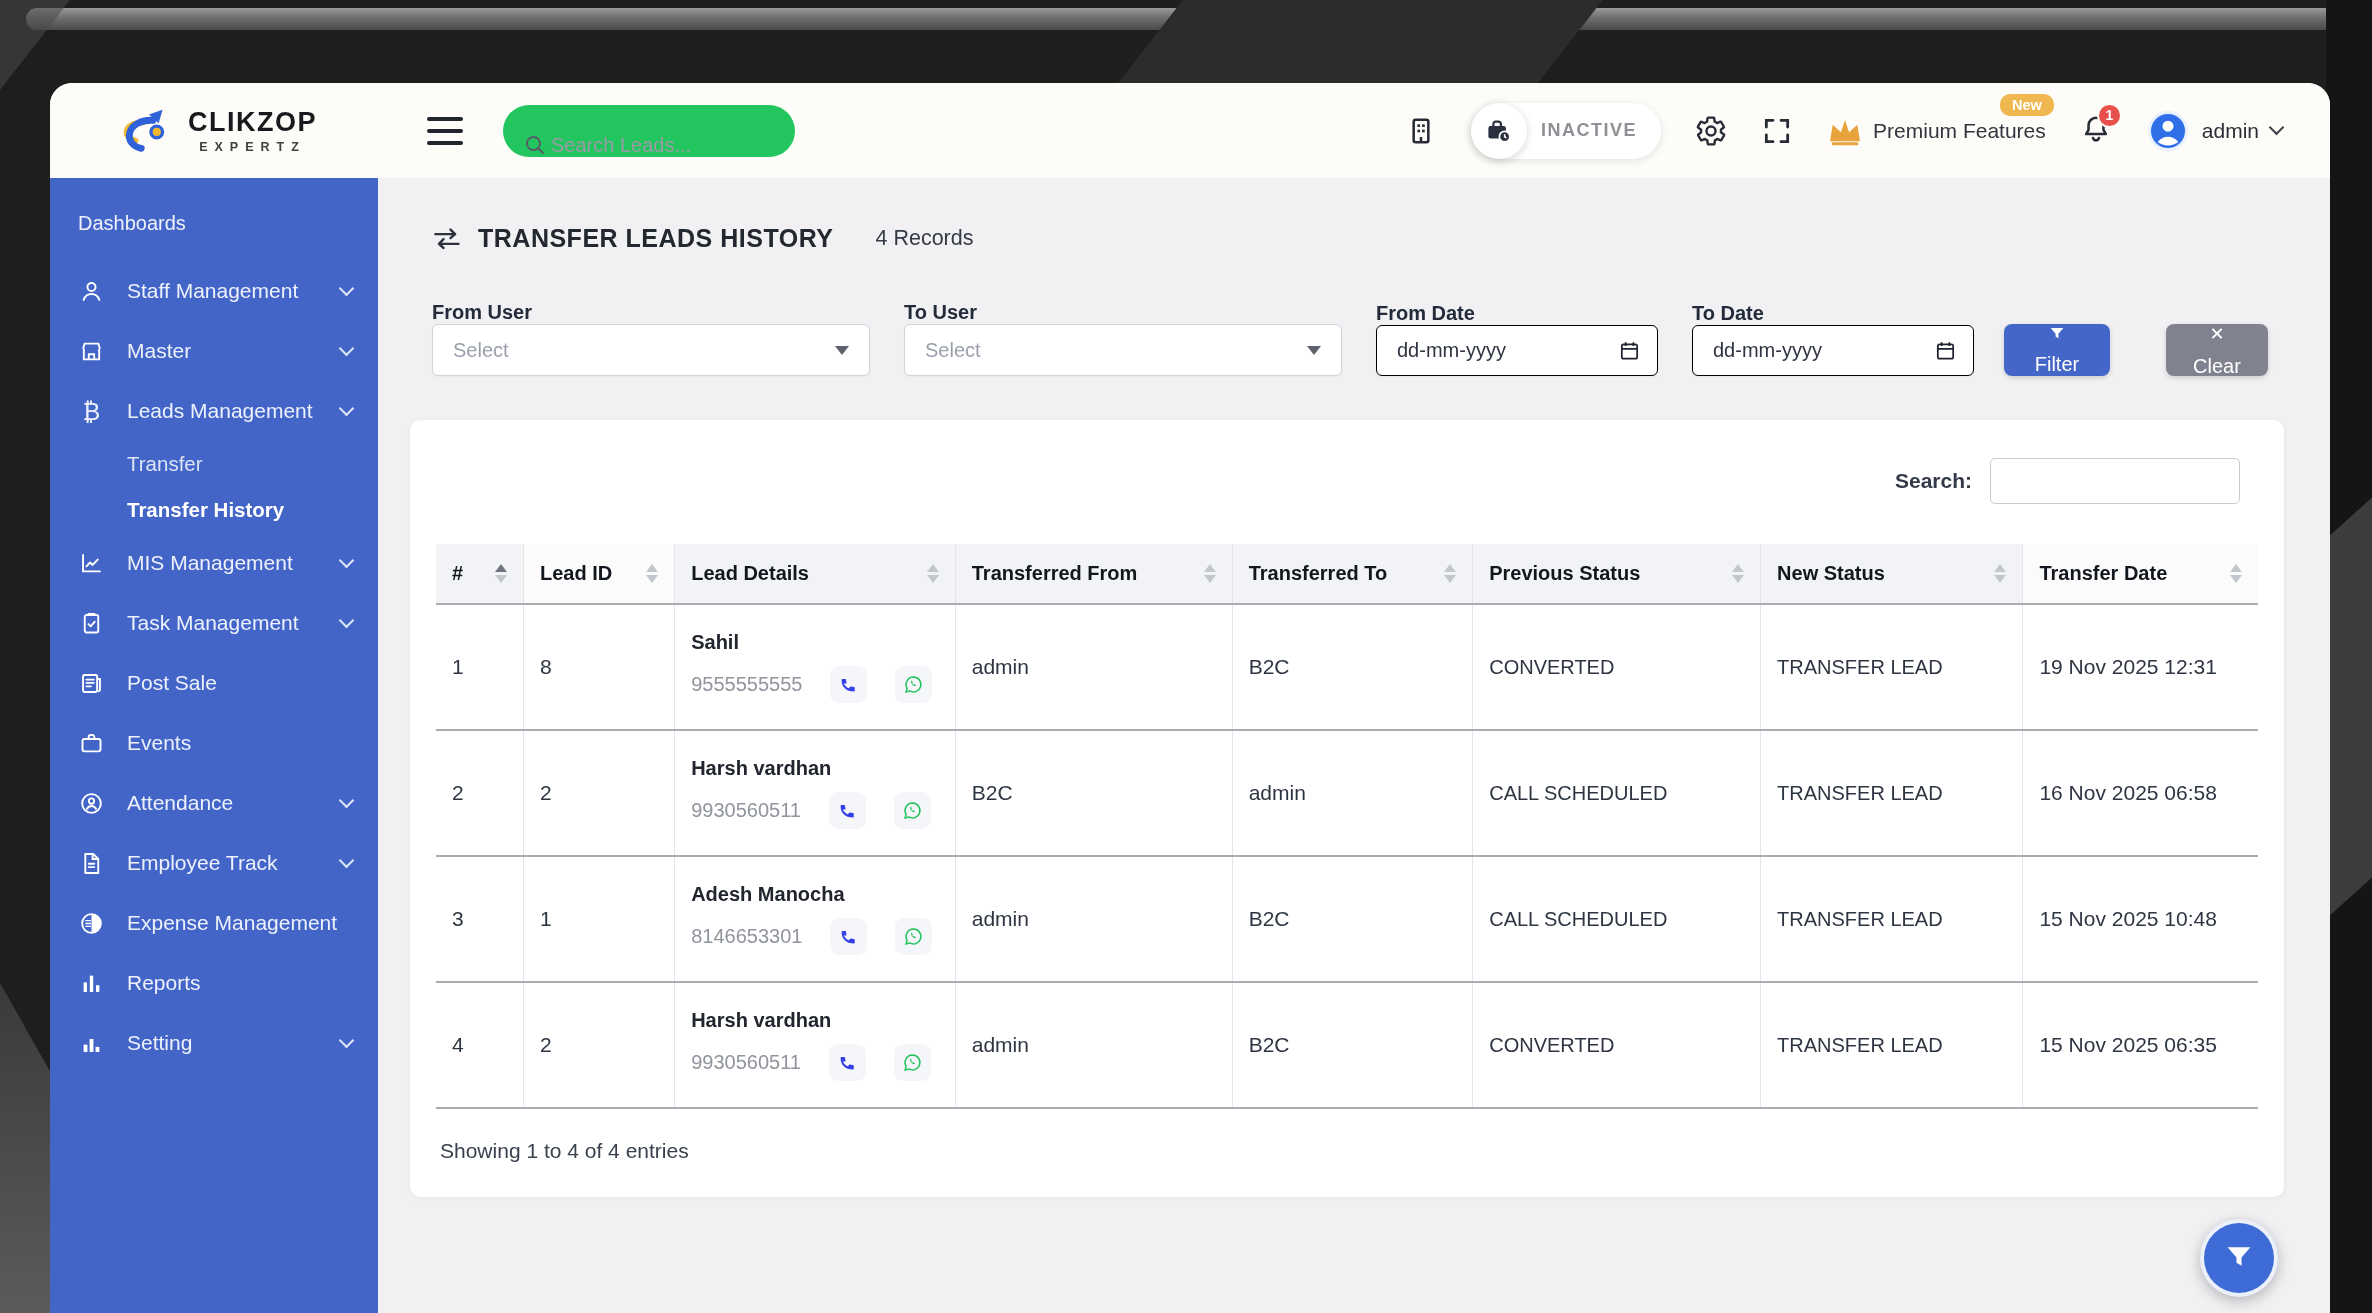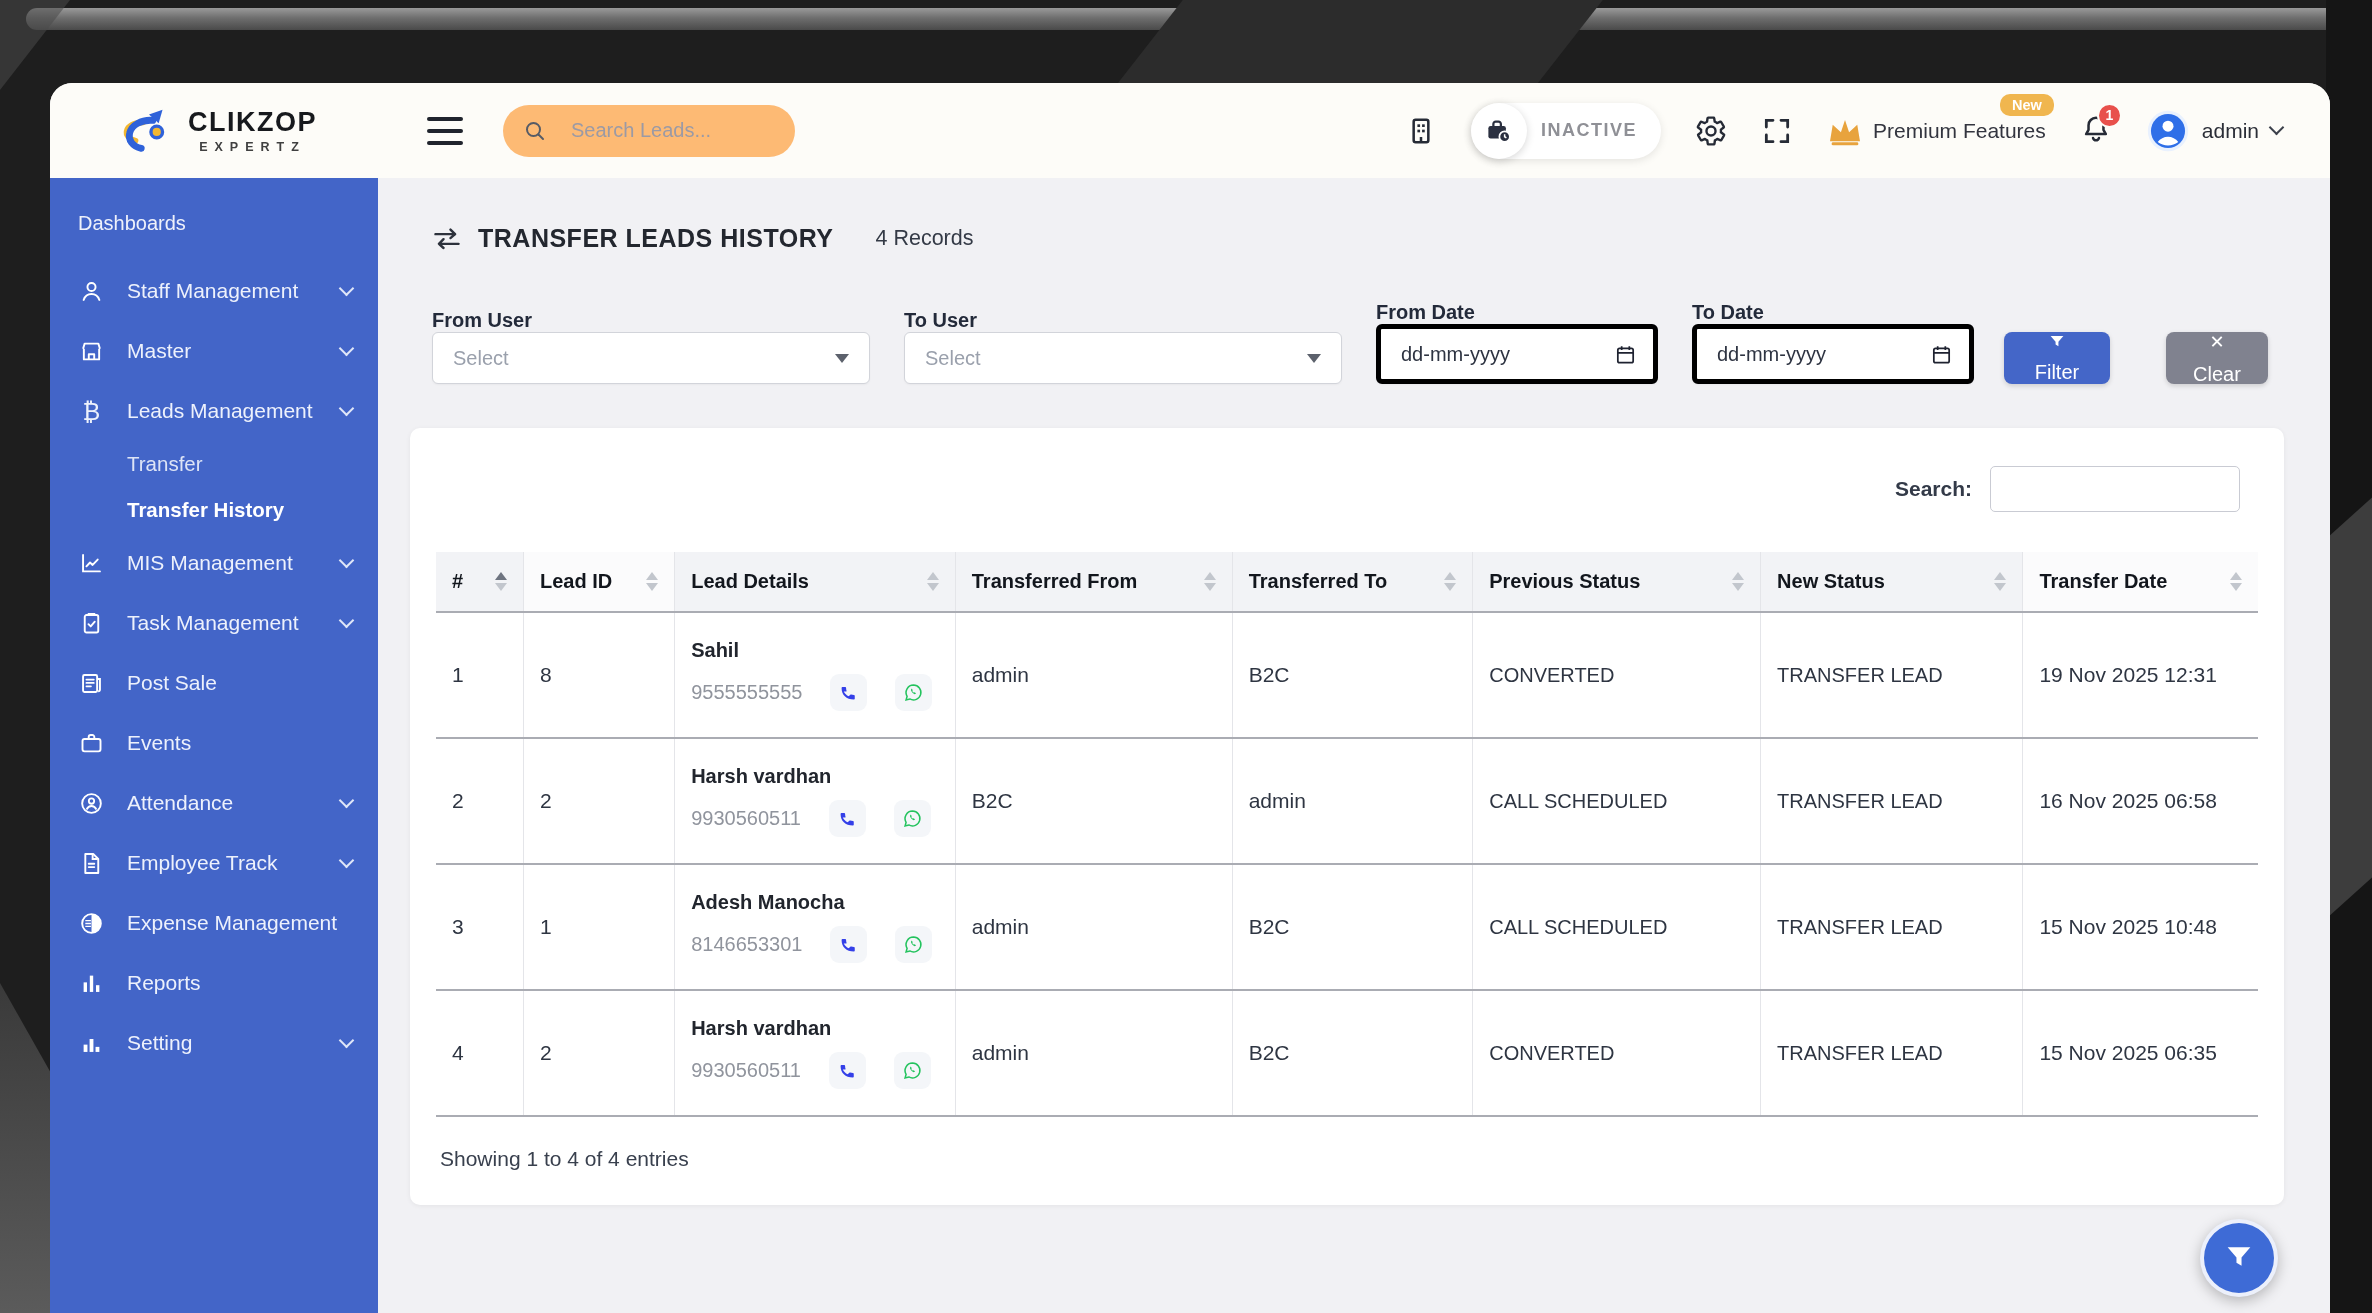--- a/index.html
+++ b/index.html
@@ -22,21 +22,21 @@
     border-radius:22px 22px 0 0; overflow:hidden; background:#f1f1f4; display:flex; flex-direction:column; }
 
   
   .app-header { height:95px; background:#fdfcf8; display:flex; align-items:center; padding:0 48px 0 70px; flex:0 0 auto; }
   .brand { display:flex; align-items:center; gap:10px; }
   .brand svg { width:58px; height:58px; }
   .brand-name { font-size:27px; font-weight:bold; letter-spacing:1.5px; color:#17191d; }
   .brand-sub { font-size:12.5px; font-weight:bold; letter-spacing:7px; color:#404040; margin-top:2px; text-align:center; }
   .hamburger { margin-left:110px; width:36px; height:28px; display:flex; flex-direction:column; justify-content:space-between; background:none; border:none; cursor:pointer; }
   .hamburger span { display:block; height:4px; border-radius:2px; background:#20242d; }
-  .searchpill { margin-left:40px; width:292px; height:52px; border-radius:26px; background:#fdba74; display:flex; align-items:center; padding:0 20px; gap:24px; }
+  .searchpill { margin-left:40px; width:292px; height:52px; border-radius:26px; background:#22c55e; display:flex; align-items:flex-end; padding:0 20px; gap:4px; }
   .searchpill svg { width:24px; height:24px; flex:0 0 auto; }
   .searchpill input { border:none; outline:none; background:transparent; font-size:20px; color:#3a3f4b; width:100%; font-family:inherit; }
   .searchpill input::placeholder { color:#9b9aa5; }
   .spacer { flex:1; }
   .hicons { display:flex; align-items:center; gap:34px; }
   .icon-btn { background:none; border:none; cursor:pointer; display:flex; align-items:center; }
   .icon-btn svg { width:32px; height:32px; }
   .status-pill { display:flex; align-items:center; height:56px; background:#fff; border-radius:30px; box-shadow:0 2px 8px rgba(0,0,0,.10); padding-right:24px; cursor:pointer; }
   .pill-circ { width:56px; height:56px; border-radius:50%; background:#fff; box-shadow:0 2px 8px rgba(0,0,0,.16); display:flex; align-items:center; justify-content:center; margin-right:14px; }
   .pill-circ svg { width:30px; height:30px; }
@@ -75,21 +75,21 @@
   .title-row svg { width:30px; height:26px; }
   .page-title { font-size:25px; font-weight:bold; letter-spacing:.5px; color:#23272f; }
   .records { font-size:21.5px; color:#343a46; margin-left:26px; }
 
   .filters { margin-top:48px; display:flex; align-items:flex-end; padding-left:22px; }
   .field { display:flex; flex-direction:column; }
   .field label { font-size:20px; font-weight:600; color:#232a3a; }
   .select { width:438px; height:52px; background:#fff; border:1px solid #d2d4da; border-radius:6px; display:flex; align-items:center; padding:0 20px; cursor:pointer; box-shadow:0 1px 2px rgba(0,0,0,.04); }
   .select .val { font-size:20px; color:#9aa0ac; flex:1; }
   .caret { width:0; height:0; border-left:7px solid transparent; border-right:7px solid transparent; border-top:9px solid #5c616c; }
-  .dateinput { width:282px; height:60px; background:#fff; border:5px solid #000000; border-radius:6px; display:flex; align-items:center; padding:0 16px 0 20px; cursor:pointer; box-shadow:0 1px 2px rgba(0,0,0,.04); }
+  .dateinput { width:282px; height:51px; background:#fff; border:1px solid #000000; border-radius:6px; display:flex; align-items:center; padding:0 16px 0 20px; cursor:pointer; box-shadow:0 1px 2px rgba(0,0,0,.04); }
   .dateinput .val { font-size:20px; color:#2e3442; flex:1; }
   .dateinput svg { width:23px; height:23px; }
   .gap34 { width:34px; flex:0 0 auto; } .gap30 { width:30px; flex:0 0 auto; } .gap56 { width:56px; flex:0 0 auto; }
   .btn { height:52px; border:none; border-radius:8px; display:flex; align-items:center; justify-content:center; gap:10px; cursor:pointer; color:#fff; font-size:20px; font-family:inherit; box-shadow:0 2px 5px rgba(0,0,0,.15);flex-direction:column; }
   .btn.filter { width:106px; background:#4466c8; }
   .btn.filter svg { width:18px; height:18px; }
   .btn.clear { width:102px; background:#80828f; }
   .btn.clear .x { font-size:18px; }
 
   

